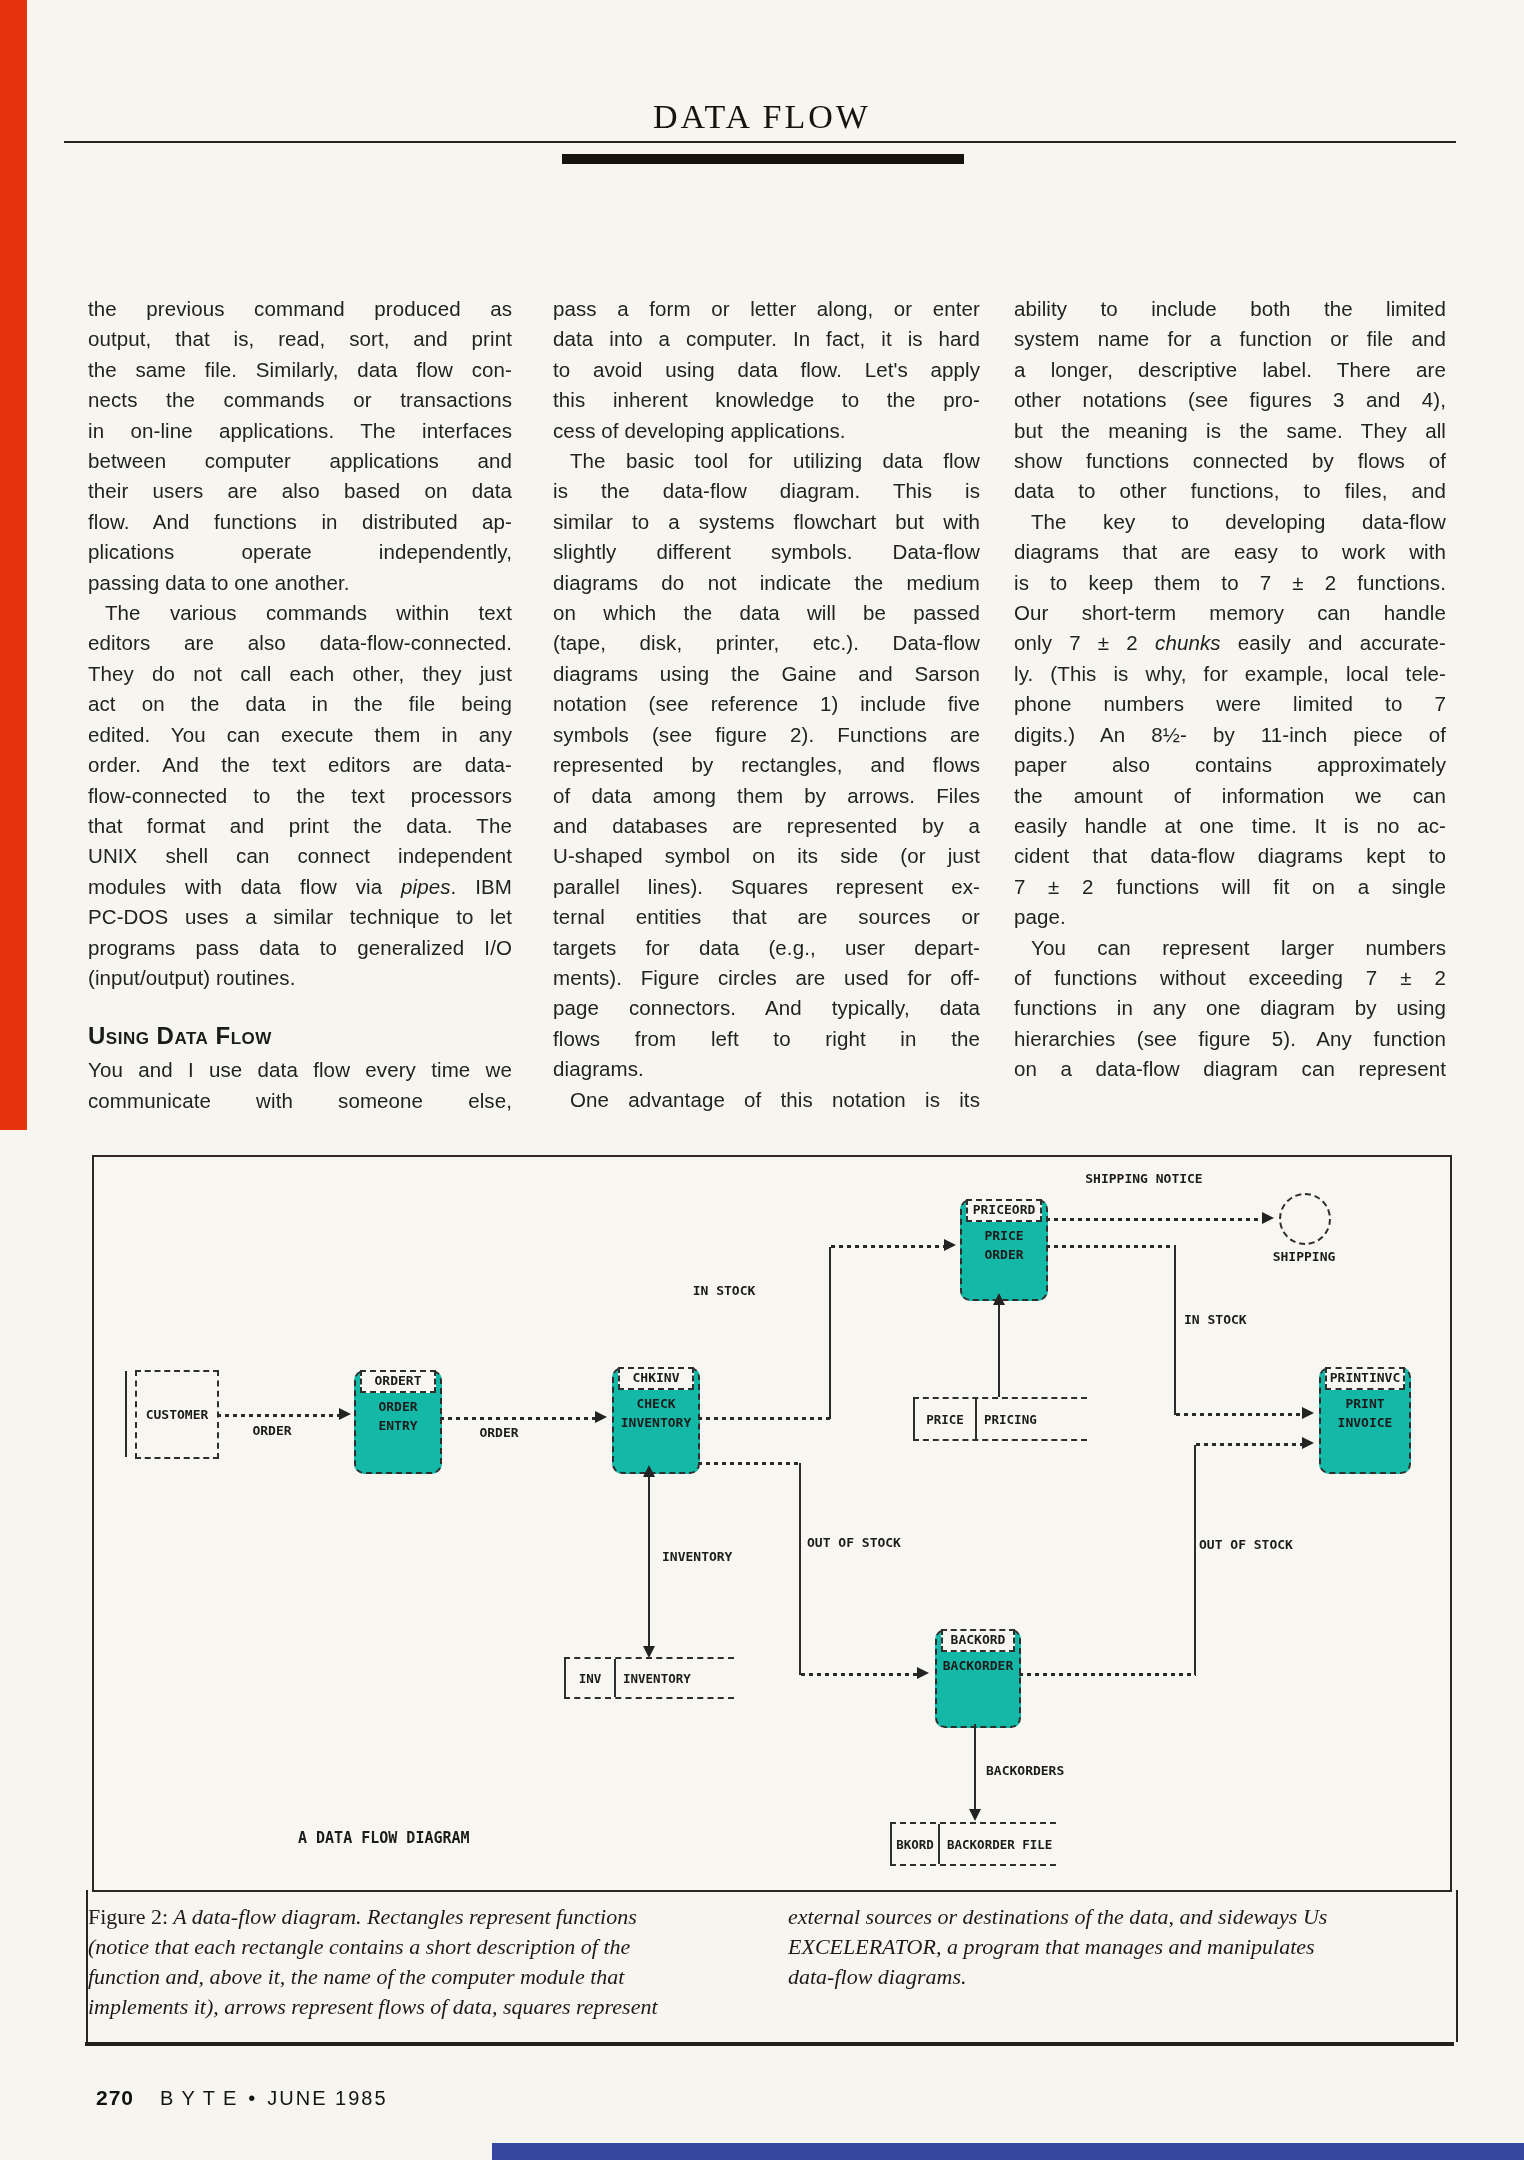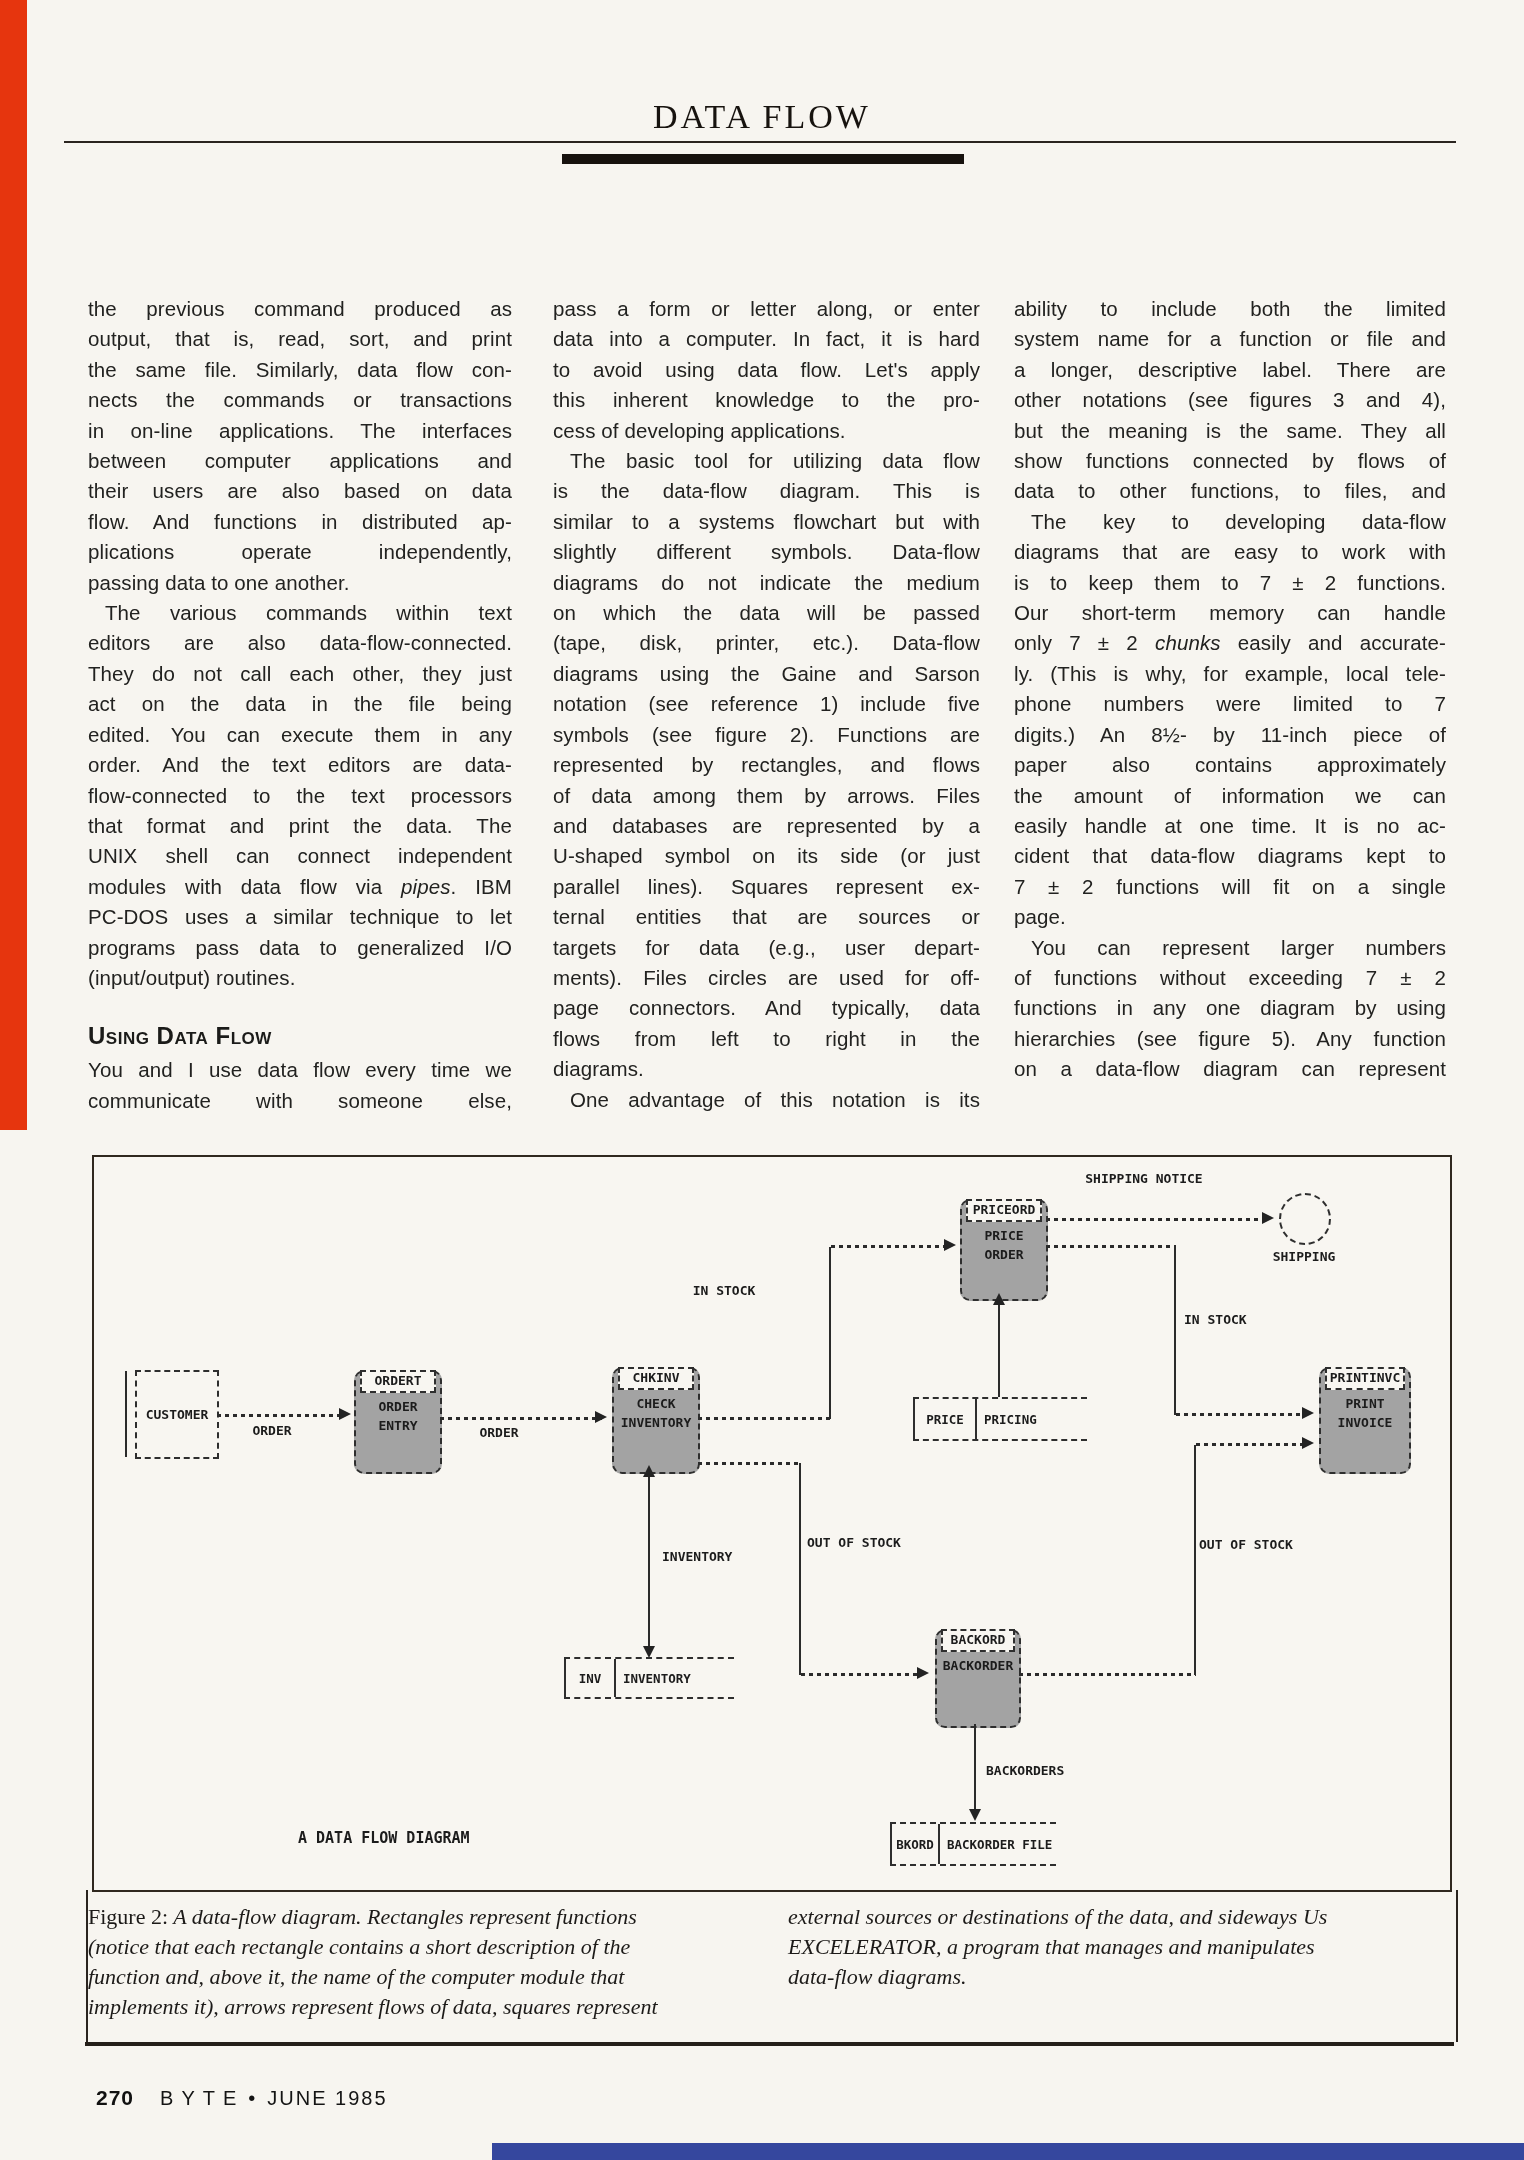--- a/index.html
+++ b/index.html
@@ -28,21 +28,21 @@
   .ind  { text-indent:17px; }
   .hd   { text-align-last:left; font-weight:bold; font-variant:small-caps; font-size:24px;
           line-height:38px; margin-top:24px; letter-spacing:0.5px; color:#1b1b19; }
 
   
   #diagram {
     position:absolute; left:92px; top:1155px; width:1356px; height:733px;
     border:2px solid #30281f; background:#f8f6f1;
     font-family:"DejaVu Sans Mono", monospace; font-weight:bold; color:#1c1c1c;
   }
-  .func   { position:absolute; border:2px dashed #2e2e2e; border-radius:10px; background:#a3a3a3; }
+  .func   { position:absolute; border:2px dashed #2e2e2e; border-radius:10px; background:#14b8a6; }
   .tag    { position:absolute; top:-2px; left:4px; right:4px; height:19px; border:2px dashed #2e2e2e;
             background:#f8f6f1; text-align:center; font-size:13px; line-height:18px; }
   .desc   { position:absolute; top:25px; left:1px; right:1px; text-align:center; font-size:13px; line-height:19px; }
   .ext    { position:absolute; border:2px dashed #2e2e2e; display:flex; align-items:center;
             justify-content:center; font-size:13px; background:#f8f6f1; }
   .file   { position:absolute; border-top:2px dashed #2e2e2e; border-bottom:2px dashed #2e2e2e;
             border-left:2px solid #2e2e2e; display:flex; font-size:12.5px; }
   .cell1  { border-right:2px solid #2e2e2e; display:flex; align-items:center; justify-content:center; flex:0 0 auto; }
   .cell2  { display:flex; align-items:center; padding-left:7px; flex:1 1 auto; }
   .circle { position:absolute; border:2px dashed #2e2e2e; border-radius:50%; background:#f8f6f1; }
@@ -130,21 +130,21 @@
       <div class="tl">diagrams using the Gaine and Sarson</div>
       <div class="tl">notation (see reference 1) include five</div>
       <div class="tl">symbols (see figure 2). Functions are</div>
       <div class="tl">represented by rectangles, and flows</div>
       <div class="tl">of data among them by arrows. Files</div>
       <div class="tl">and databases are represented by a</div>
       <div class="tl">U-shaped symbol on its side (or just</div>
       <div class="tl">parallel lines). Squares represent ex-</div>
       <div class="tl">ternal entities that are sources or</div>
       <div class="tl">targets for data (e.g., user depart-</div>
-      <div class="tl">ments). Files circles are used for off-</div>
+      <div class="tl">ments). Figure circles are used for off-</div>
       <div class="tl">page connectors. And typically, data</div>
       <div class="tl">flows from left to right in the</div>
       <div class="tl pend">diagrams.</div>
       <div class="tl ind">One advantage of this notation is its</div>
     </div>
   <div class="col" id="col-3">
       <div class="tl">ability to include both the limited</div>
       <div class="tl">system name for a function or file and</div>
       <div class="tl">a longer, descriptive label. There are</div>
       <div class="tl">other notations (see figures 3 and 4),</div>

